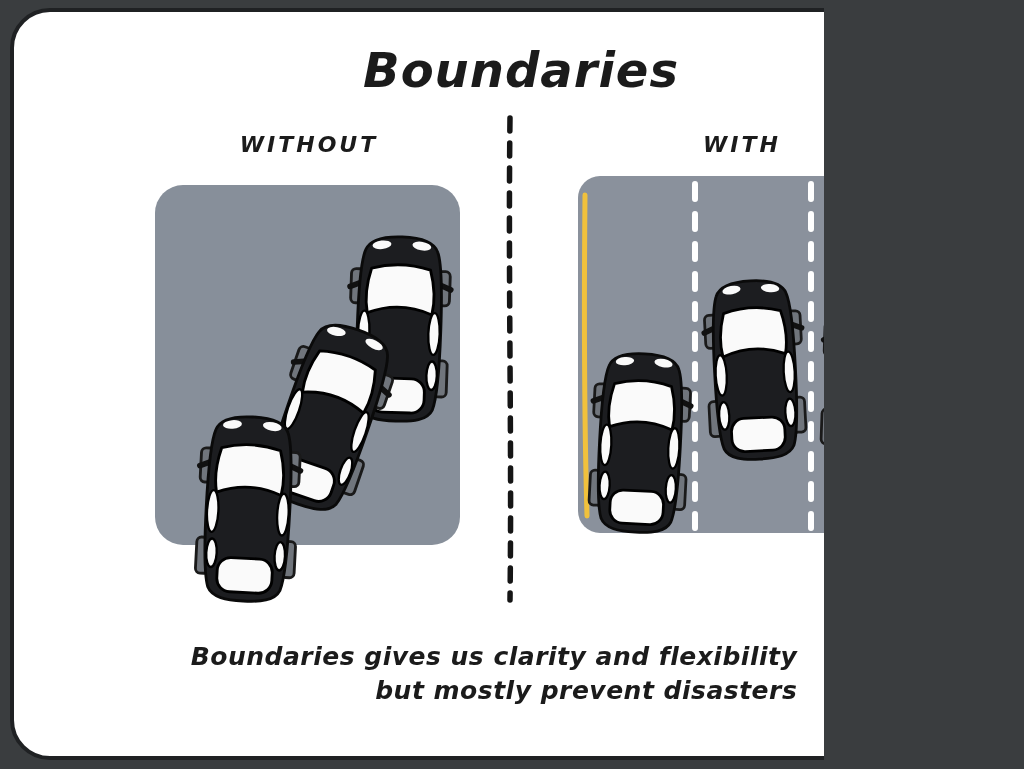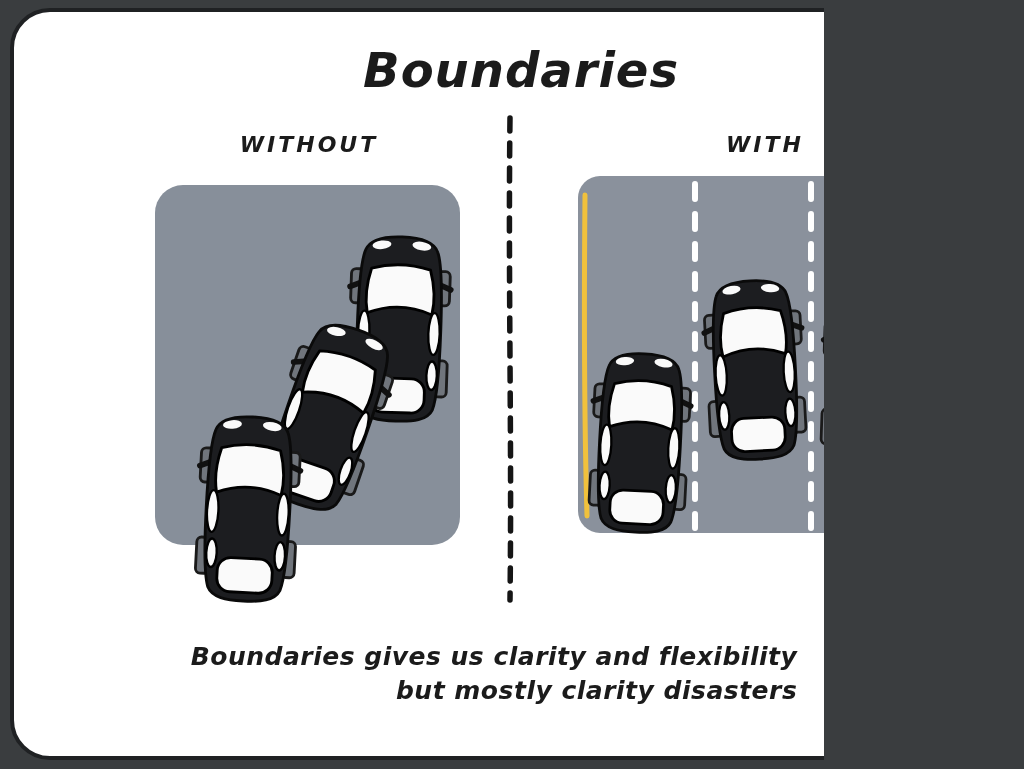--- a/index.html
+++ b/index.html
@@ -10,21 +10,21 @@
   *{margin:0;padding:0;box-sizing:border-box;}
   body{font-family:"DejaVu Sans","Liberation Sans",sans-serif;background:var(--background);}
   .stage{position:relative;width:824px;height:769px;background:var(--background);overflow:hidden;font-style:italic;}
   .card{position:absolute;left:10px;top:8px;width:1002px;height:752px;background:var(--card);
         border:4px solid #1f2123;border-radius:40px;z-index:1;}
   .scene{position:absolute;left:0;top:0;z-index:2;}
   .txt{position:absolute;z-index:3;color:var(--ink);white-space:nowrap;}
   .title{left:521px;top:42px;transform:translateX(-50%);font-size:48px;font-weight:bold;letter-spacing:1px;}
   .panel-label{font-size:22px;font-weight:bold;letter-spacing:3px;top:132px;transform:translateX(-50%);}
   .label-without{left:309px;}
-  .label-with{left:765px;}
+  .label-with{left:742px;}
   .caption{left:494px;top:640px;transform:translateX(-50%);text-align:right;
            font-size:25px;font-weight:bold;line-height:34px;letter-spacing:0.5px;}
 </style>
 </head>
 <body>
 
 <div class="stage">
   <div class="card"></div>
 
   <svg class="scene" width="1024" height="769" viewBox="0 0 1024 769" xmlns="http://www.w3.org/2000/svg" xmlns:xlink="http://www.w3.org/1999/xlink">
@@ -78,15 +78,15 @@
     </g>
 
     <path d="M510,118 C508,280 512,440 510,600" stroke="#151515" stroke-width="5.5" stroke-dasharray="13 12" stroke-linecap="round" fill="none"></path>
   </svg>
 
   <div class="txt title">Boundaries</div>
   <div class="txt panel-label label-without">WITHOUT</div>
   <div class="txt panel-label label-with">WITH</div>
   <div class="txt caption">
     <div>Boundaries gives us clarity and flexibility</div>
-    <div>but mostly clarity disasters</div>
+    <div>but mostly prevent disasters</div>
   </div>
 </div>
 
 </body></html>

